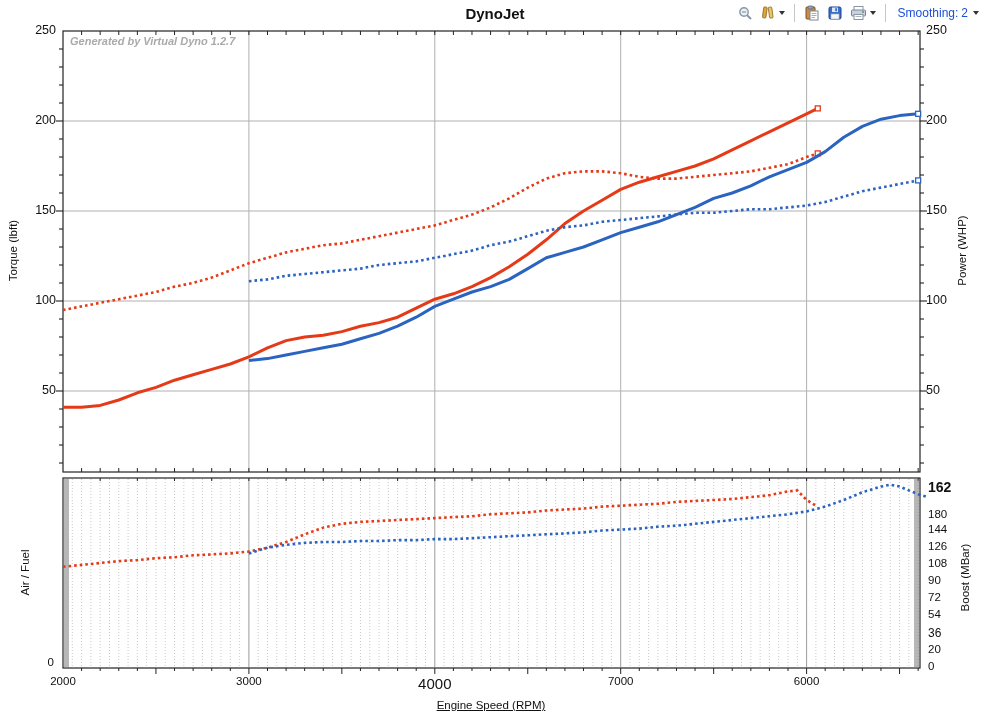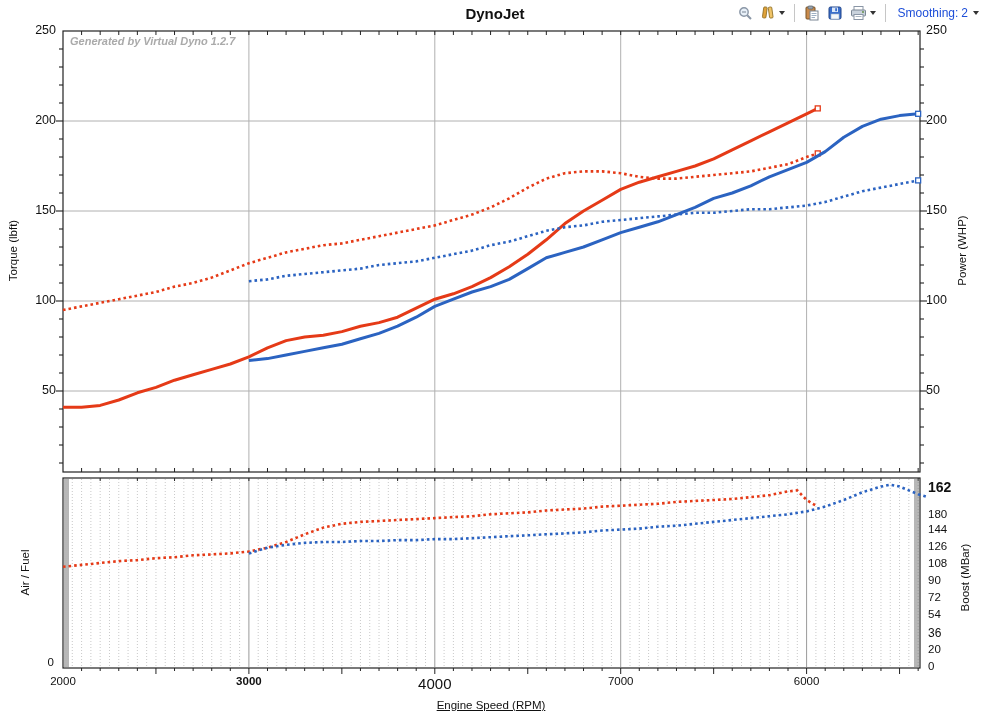--- a/index.html
+++ b/index.html
@@ -619,18 +619,18 @@
       <div class="lbl" style="left: 928px; top: 539.698px; font-size: 11.5px;">126</div>
       <div class="lbl" style="left: 928px; top: 556.884px; font-size: 11.5px;">108</div>
       <div class="lbl" style="left: 928px; top: 574.07px; font-size: 11.5px; text-align: center;">90</div>
       <div class="lbl" style="left: 928px; top: 591.256px; font-size: 11.5px;">72</div>
       <div class="lbl" style="left: 928px; top: 608.442px; font-size: 11.5px;">54</div>
       <div class="lbl" style="left: 928px; top: 625.628px; font-size: 12px;">36</div>
       <div class="lbl" style="left: 928px; top: 642.814px; font-size: 11.5px;">20</div>
       <div class="lbl" style="left: 928px; top: 660px; font-size: 11.5px;">0</div>
       <div class="lbl" style="left: 44px; width: 10px; top: 656px; font-size: 11.5px; text-align: right;">0</div>
       <div class="lbl" style="left: 41px; width: 44px; text-align: center; top: 675px; font-size: 11.5px;">2000</div>
-      <div class="lbl" style="left: 226.9px; width: 44px; text-align: center; top: 675px; font-size: 11.5px; font-weight: bold;">3000</div>
+      <div class="lbl" style="left: 226.9px; width: 44px; text-align: center; top: 675px; font-size: 11.5px;">3000</div>
       <div class="lbl" style="left: 412.8px; width: 44px; text-align: center; top: 675px; font-size: 15px;">4000</div>
       <div class="lbl" style="left: 598.701px; width: 44px; text-align: center; top: 675px; font-size: 11.5px;">7000</div>
       <div class="lbl" style="left: 784.601px; width: 44px; text-align: center; top: 675px; font-size: 11.5px;">6000</div>
     </div>
 </div>
 
 </body></html>

